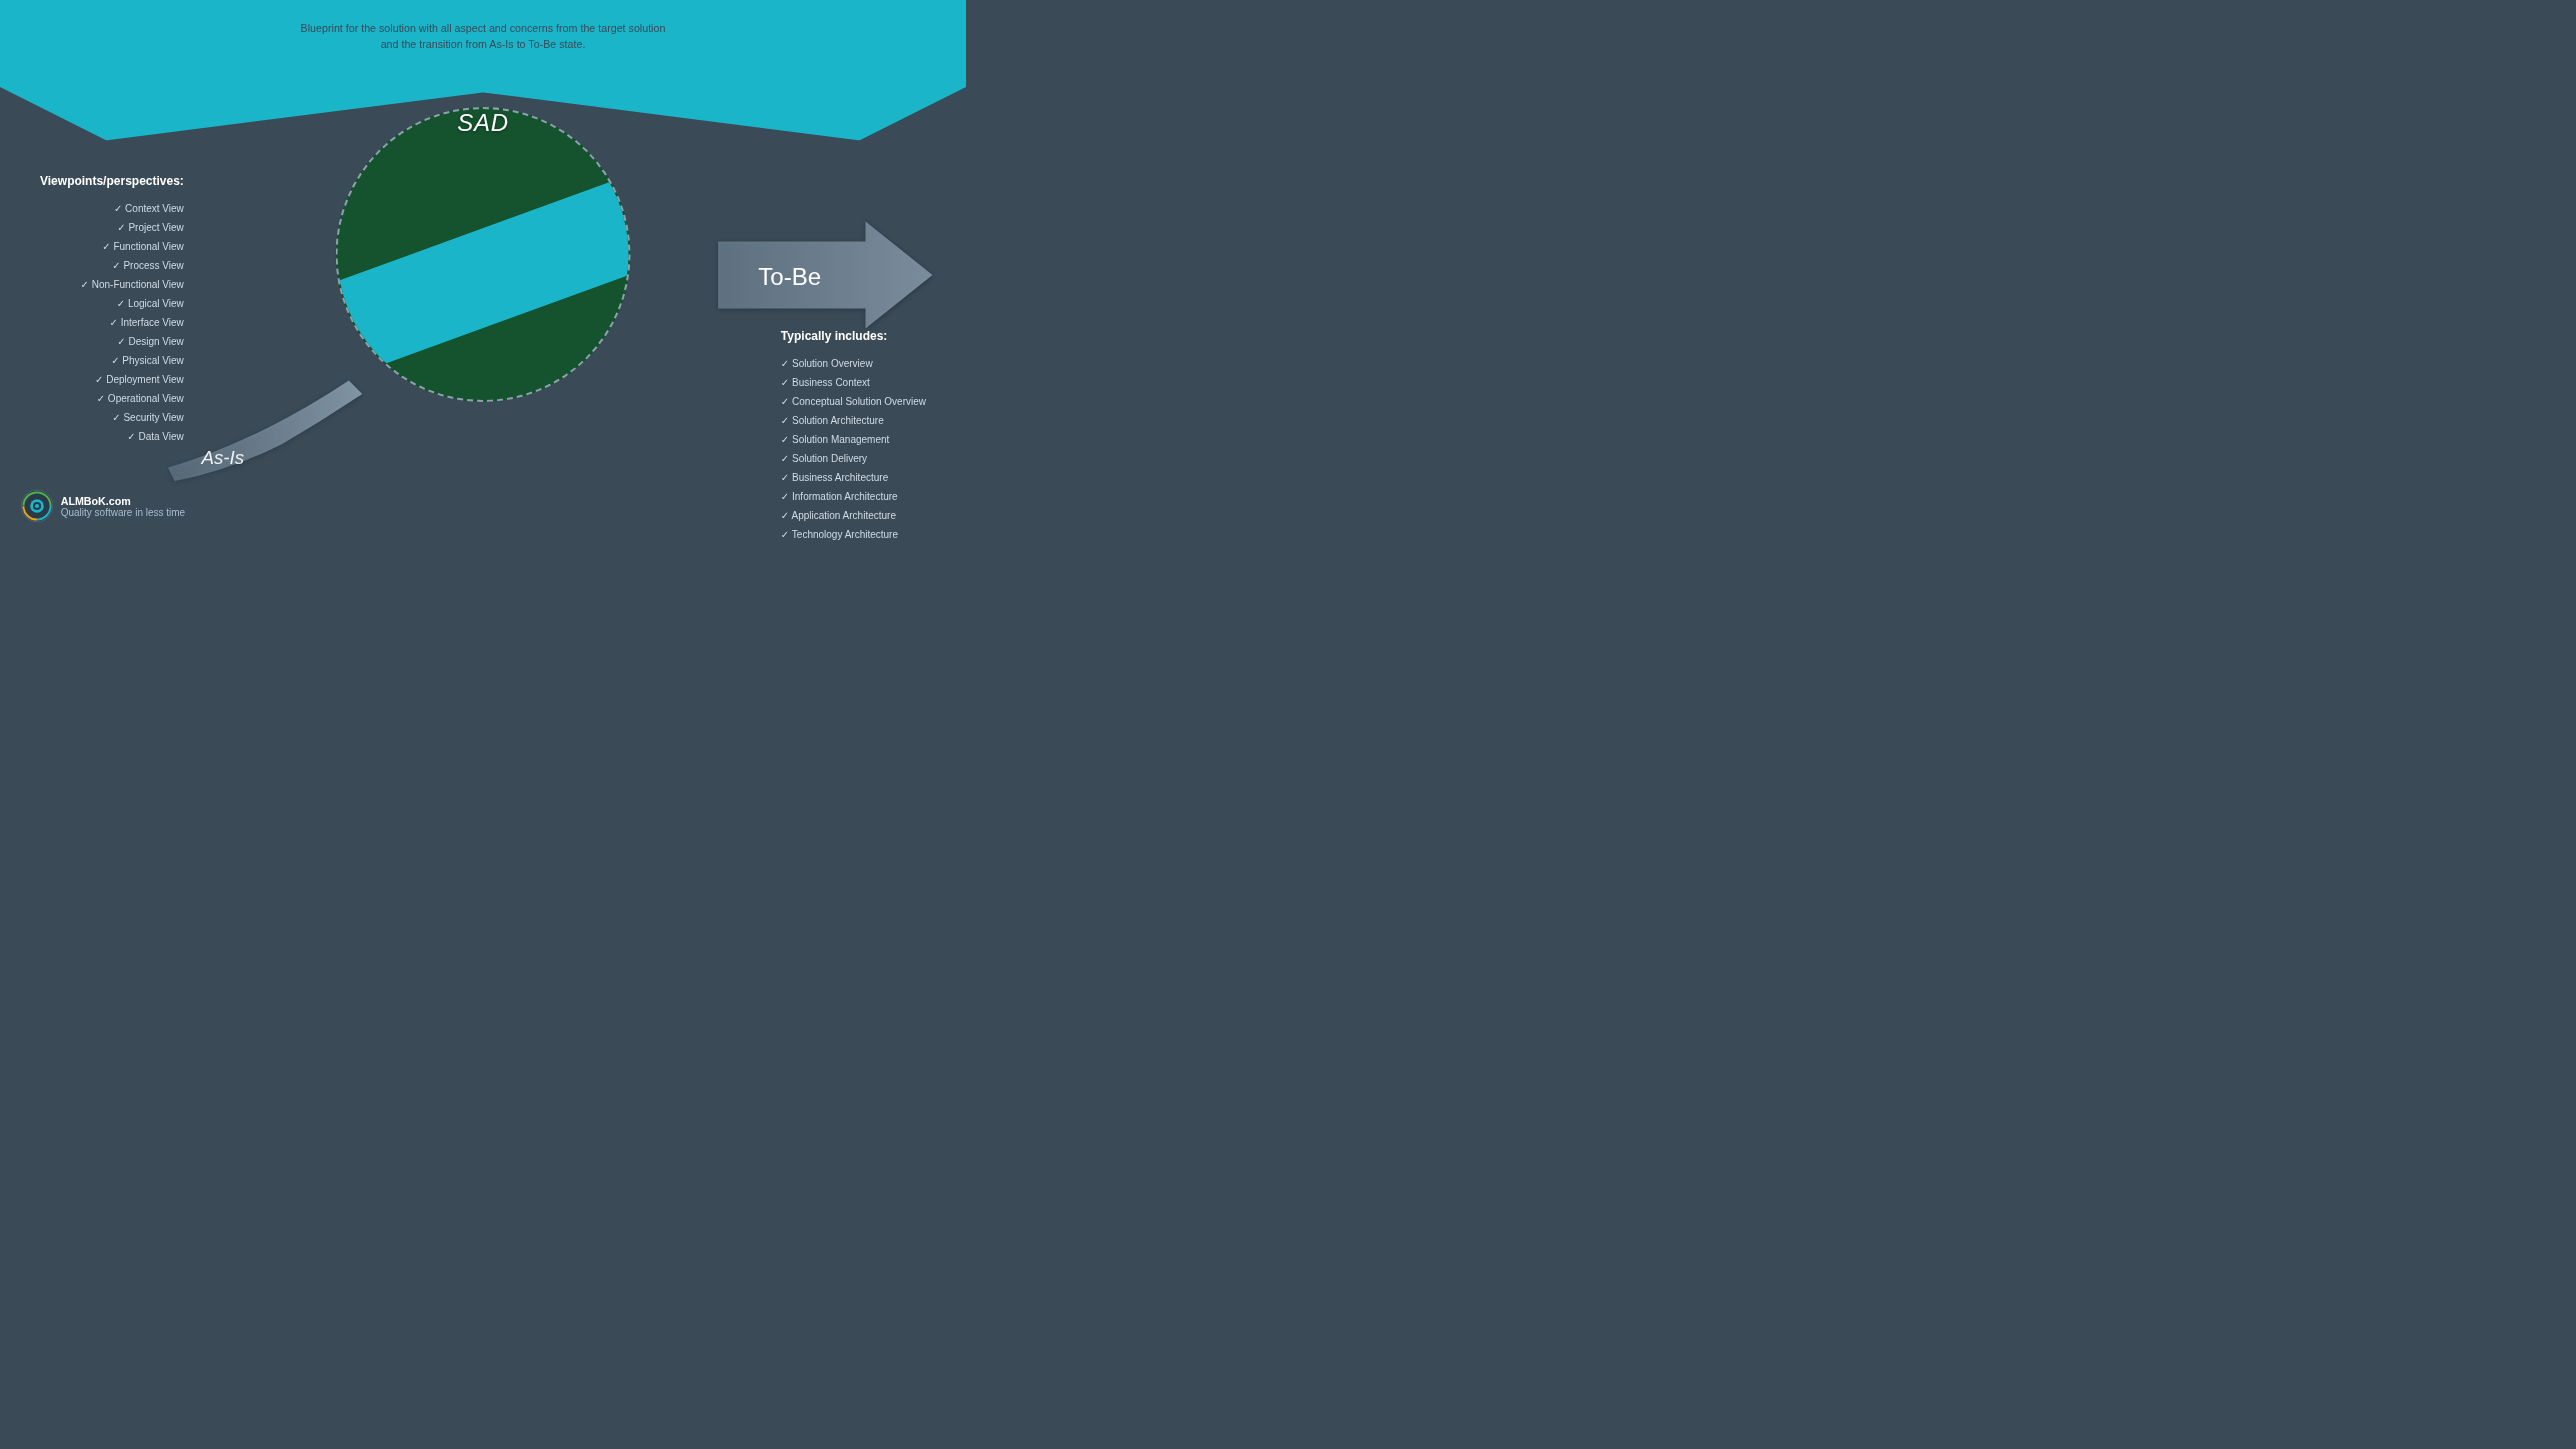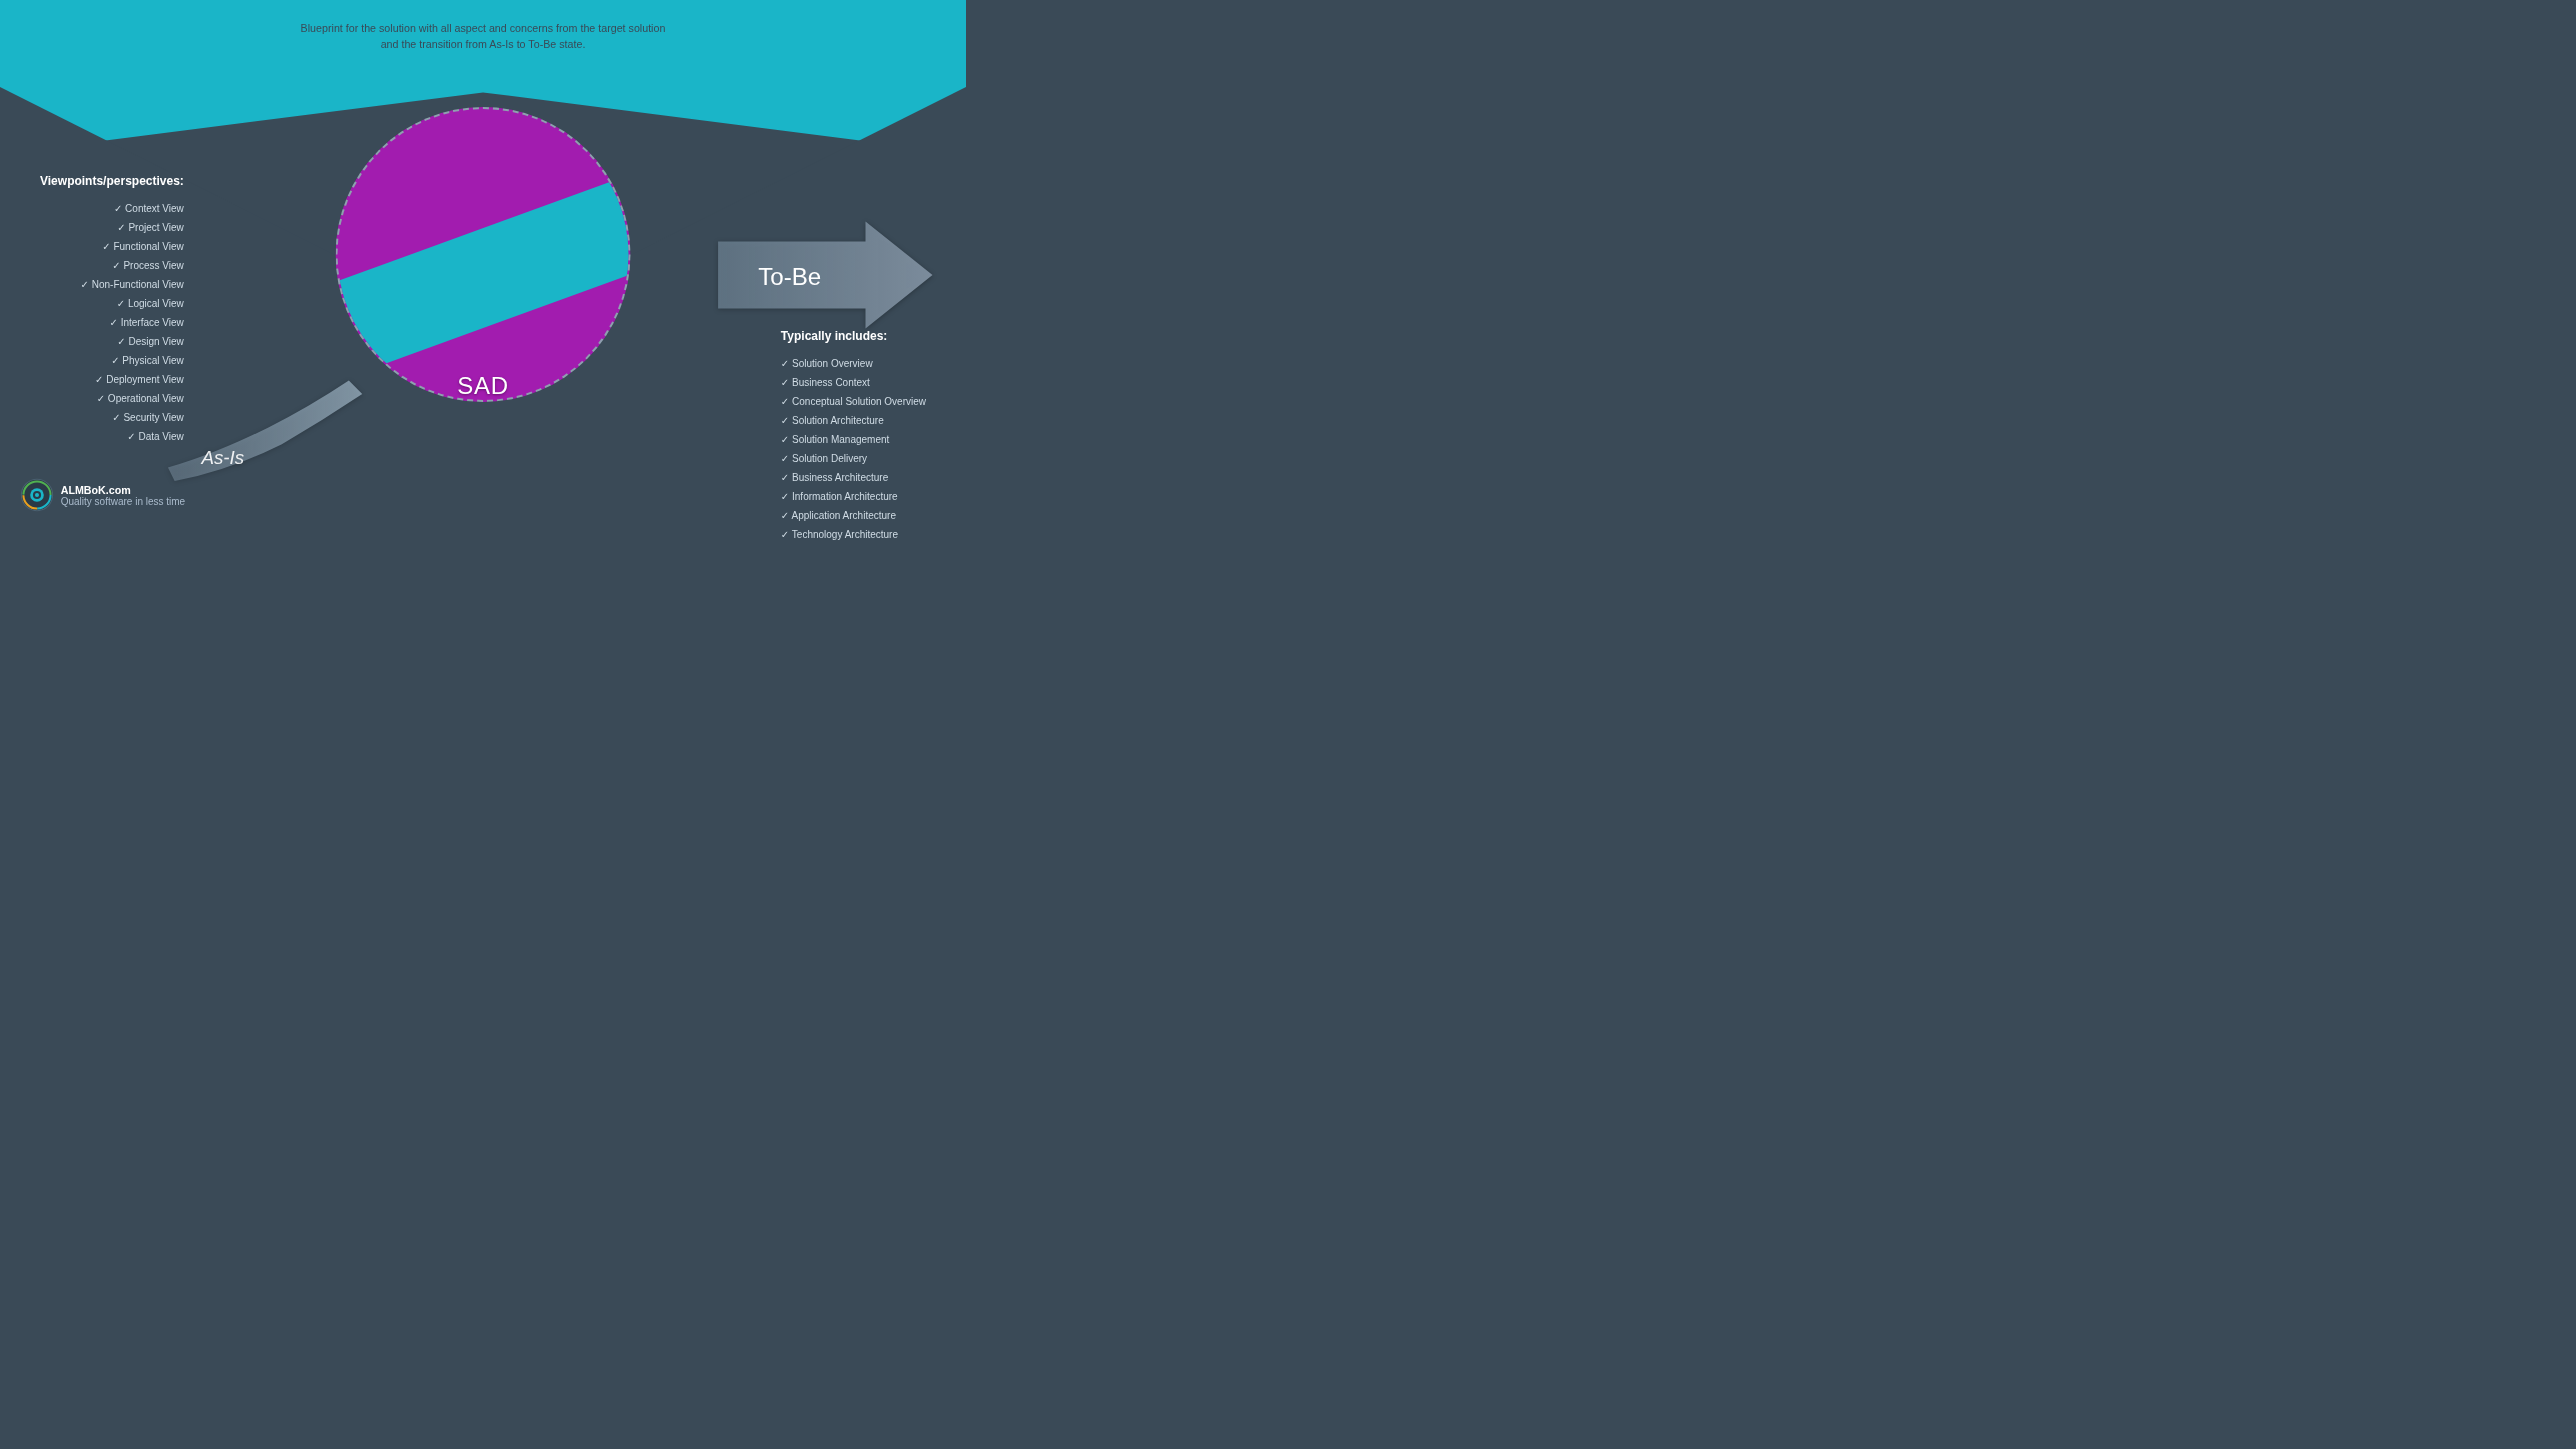--- a/index.html
+++ b/index.html
@@ -99,26 +99,27 @@
       transform: translateX(-50%);
       width: 295px;
       height: 295px;
       z-index: 5;
     }
 
     .circle-outer {
       width: 295px;
       height: 295px;
       border-radius: 50%;
-      background: #a21caf;
+      background: #14532d;
       position: relative;
       border: 2px dashed #8fa0af;
       display: flex;
-      align-items: flex-end;
+      align-items: flex-start;
       justify-content: center;
+      font-style: italic;
     }
 
     
     .circle-band {
       position: absolute;
       width: 100%;
       height: 100%;
       border-radius: 50%;
       overflow: hidden;
     }
@@ -162,21 +163,21 @@
     }
 
     
     .arrow-svg {
       filter: drop-shadow(0 1.3px 2.7px rgba(0,0,0,0.3));
     }
 
     
     .logo-area {
       position: absolute;
-      bottom: 31px;
+      bottom: 20px;
       left: 20px;
       display: flex;
       align-items: center;
       gap: 6.7px;
       z-index: 20;
     }
 
     .logo-icon {
       width: 34px;
       height: 34px;

